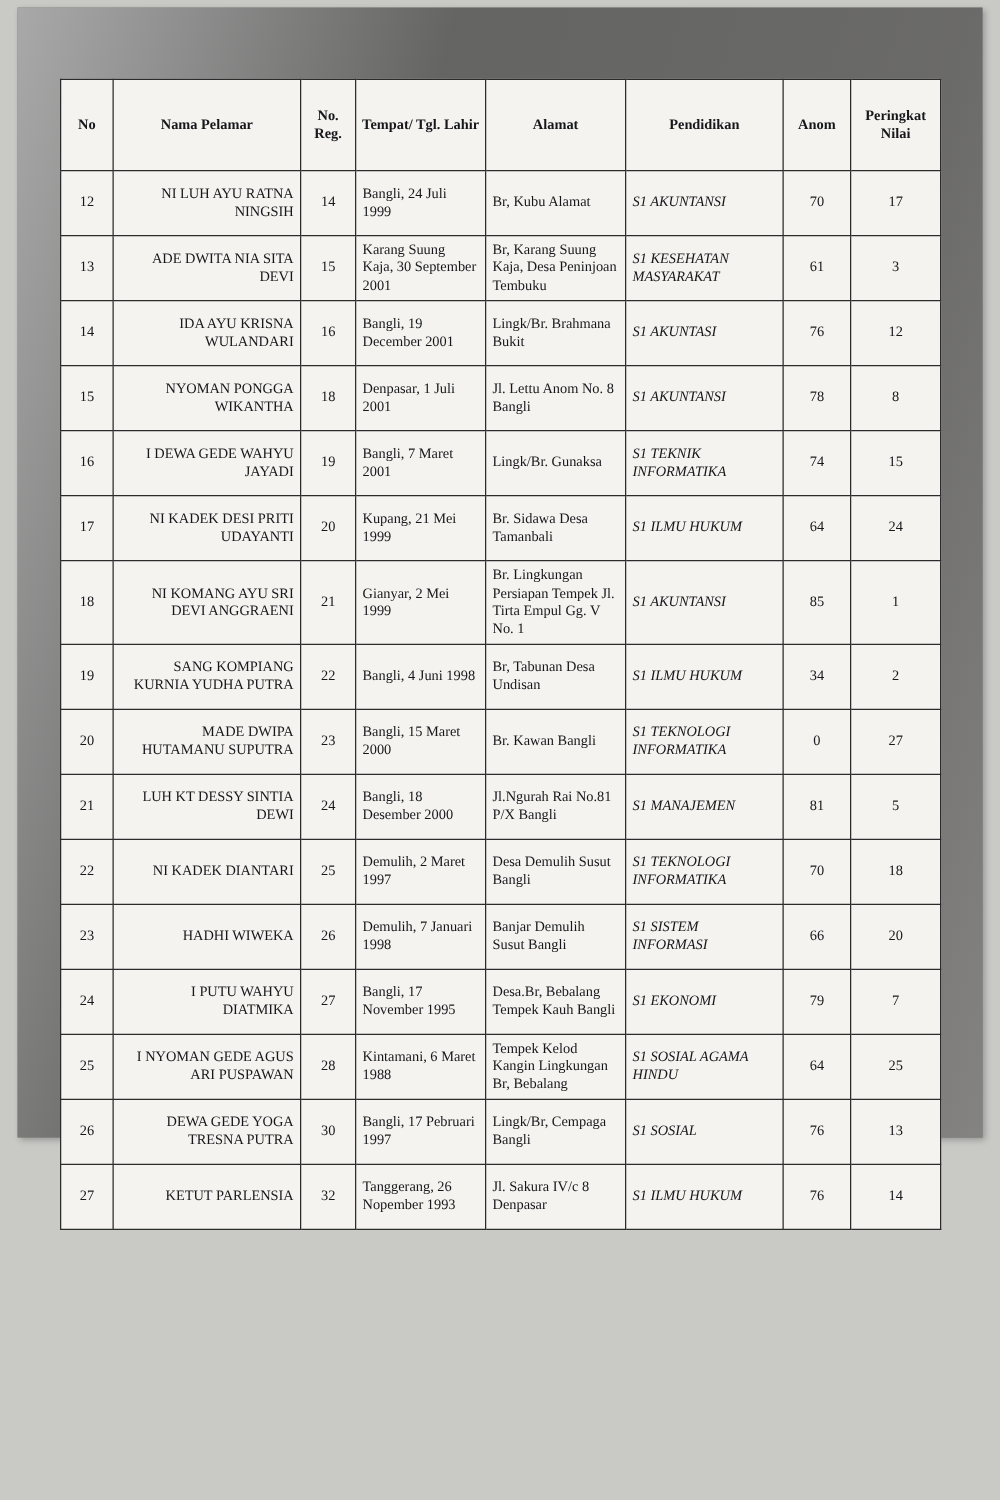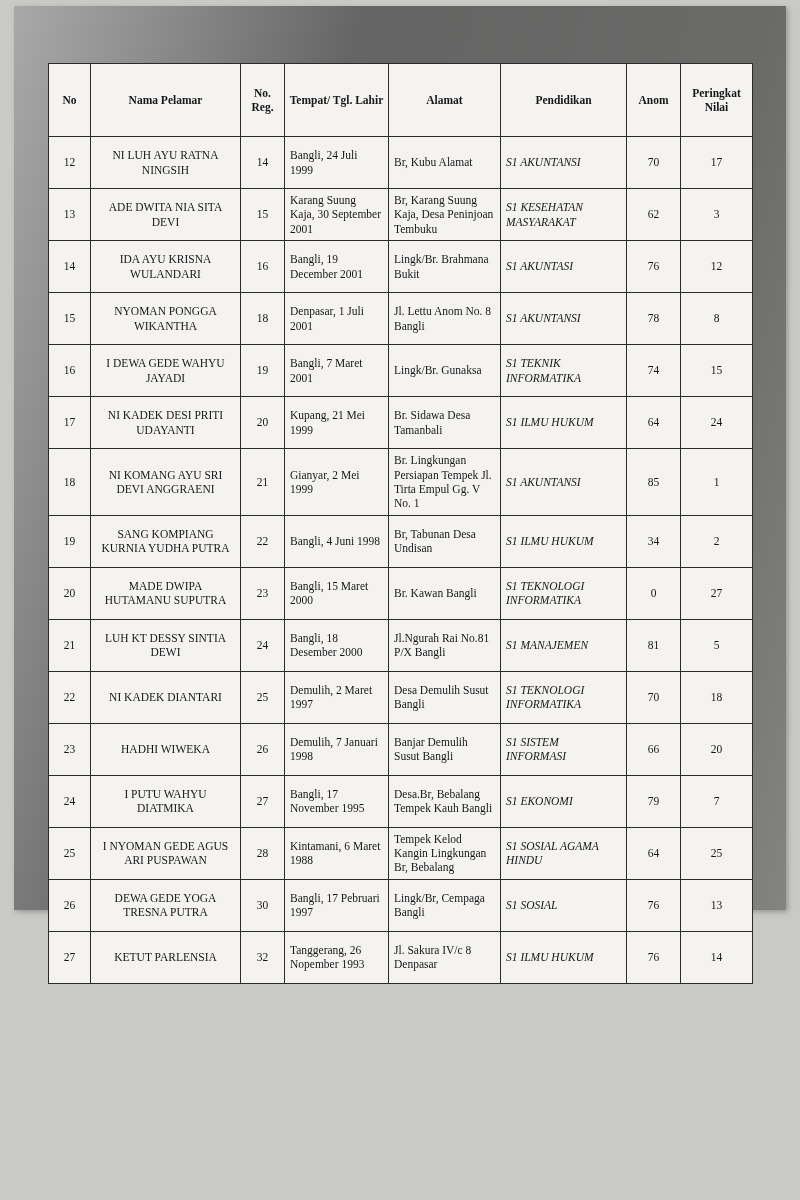--- a/index.html
+++ b/index.html
@@ -61,21 +61,21 @@
   col.c-ttl { width: 104px; }
   col.c-alamat { width: 112px; }
   col.c-pend { width: 126px; }
   col.c-nilai { width: 54px; }
   col.c-peringkat { width: 72px; }
 
   td.no, td.reg, td.nilai, td.peringkat {
     text-align: center;
   }
   td.nama {
-    text-align: center;
+    text-align: right;
     padding-left: 10px;
     text-transform: uppercase;
     margin-top: 11px;
   }
   td.ttl, td.alamat {
     text-align: left;
     padding-left: 7px;
   }
   td.pend {
     text-align: left;
@@ -127,21 +127,21 @@
           <td class="nilai">70</td>
           <td class="peringkat">17</td>
         </tr>
         <tr class="row">
           <td class="no">13</td>
           <td class="nama">ADE DWITA NIA SITA DEVI</td>
           <td class="reg">15</td>
           <td class="ttl">Karang Suung Kaja, 30 September 2001</td>
           <td class="alamat">Br, Karang Suung Kaja, Desa Peninjoan Tembuku</td>
           <td class="pend">S1 KESEHATAN MASYARAKAT</td>
-          <td class="nilai">62</td>
+          <td class="nilai">61</td>
           <td class="peringkat">3</td>
         </tr>
         <tr class="row">
           <td class="no">14</td>
           <td class="nama">IDA AYU KRISNA WULANDARI</td>
           <td class="reg">16</td>
           <td class="ttl">Bangli, 19 December 2001</td>
           <td class="alamat">Lingk/Br. Brahmana Bukit</td>
           <td class="pend">S1 AKUNTASI</td>
           <td class="nilai">76</td>

